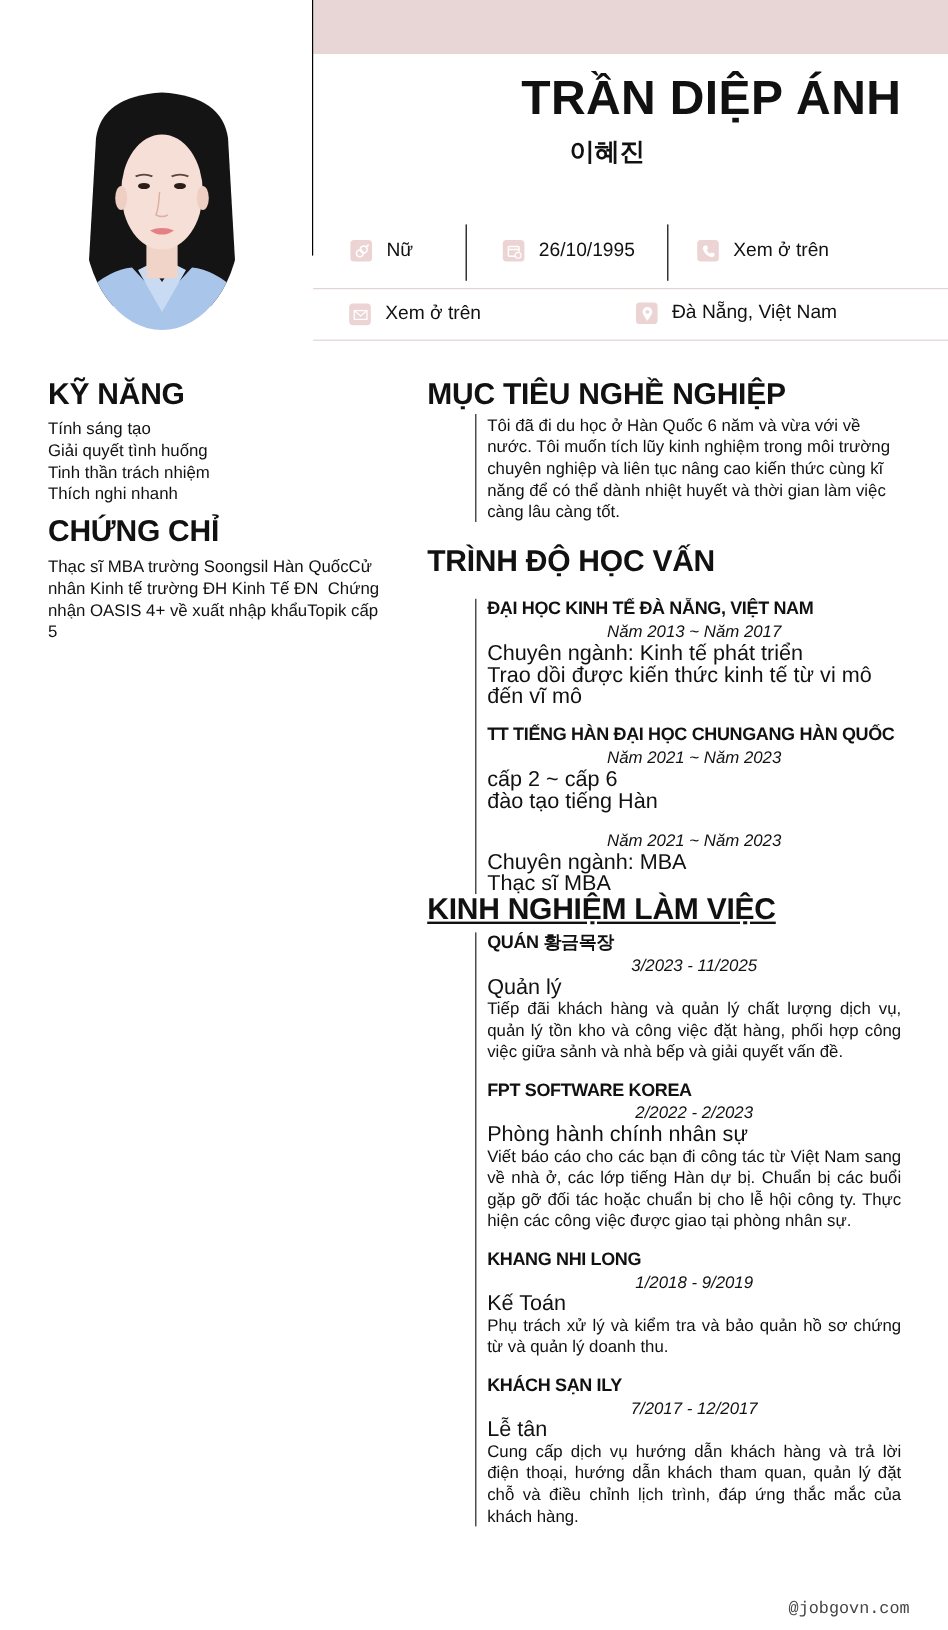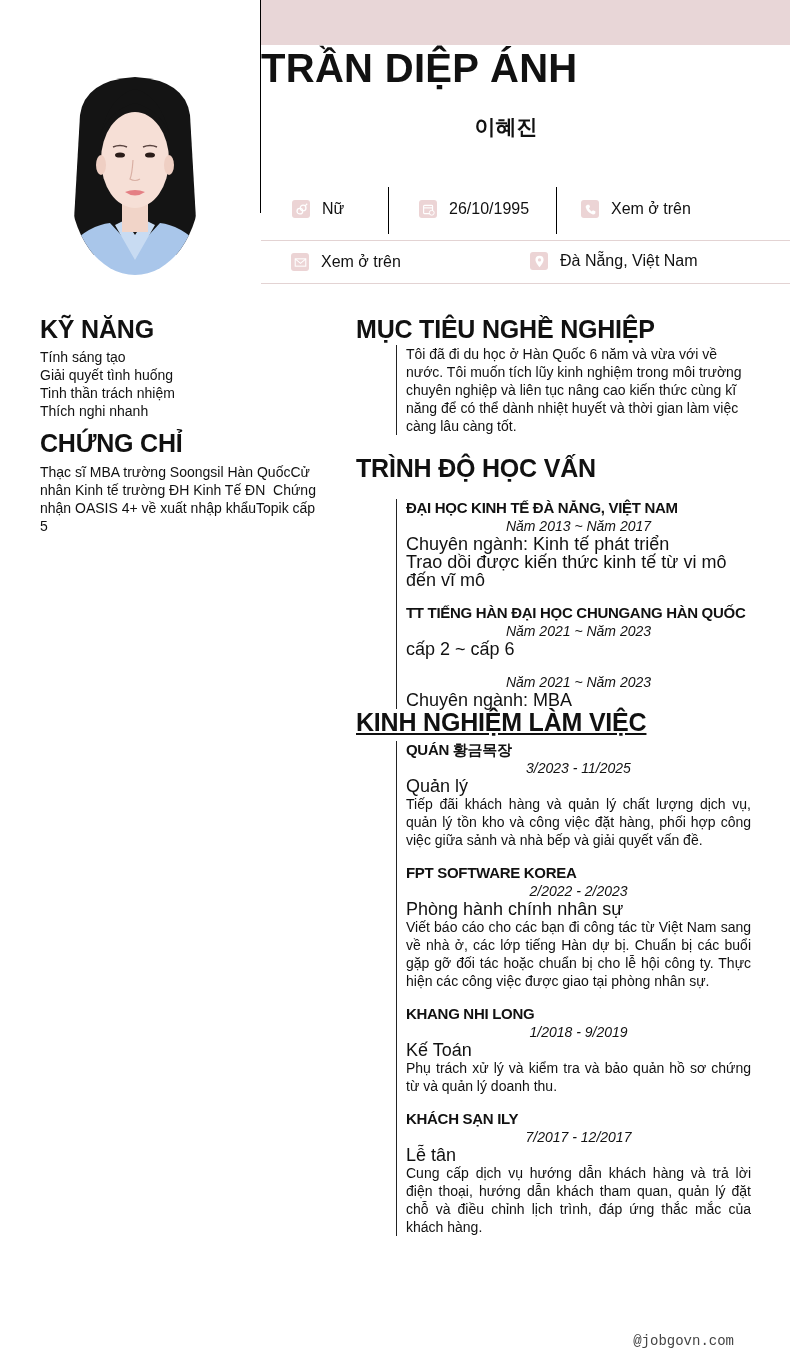--- a/index.html
+++ b/index.html
@@ -4,21 +4,21 @@
   <style>
     html, body { margin: 0; padding: 0; background: #ffffff; }
     body {
       width: 790px; height: 1358px; position: relative; overflow: hidden;
       font-family: "Liberation Sans", sans-serif; color: #111;
     }
     .abs { position: absolute; }
     
     .pink-band { left: 261px; top: 0; width: 529px; height: 45px; background: #e8d6d7; }
     .v-rule { left: 260px; top: 0; width: 1px; height: 213px; background: #000; }
-    .name { left: 261px; top: 44px; width: 490px; text-align: left; font-size: 40px; font-weight: bold; letter-spacing: 0.3px; line-height: 48px; }
+    .name { left: 261px; top: 58px; width: 490px; text-align: right; font-size: 40px; font-weight: bold; letter-spacing: 0.3px; line-height: 48px; }
     .subname { left: 261px; top: 114px; width: 490px; text-align: center; font-size: 21px; font-weight: bold; line-height: 26px; }
     .photo-wrap { left: 70px; top: 75px; width: 130px; height: 200px; }
     .photo { width: 130px; height: 200px; border-radius: 42% 42% 50% 50% / 18% 18% 45% 45%; overflow: hidden; background: #fff; position: relative; }
 
     .info-row { font-size: 16px; line-height: 20px; display: flex; align-items: center; }
     .info-icon { width: 18px; height: 18px; border-radius: 3px; background: #ecd4d5; display: inline-flex; align-items: center; justify-content: center; margin-right: 12px; }
     .info-icon svg { width: 13px; height: 13px; }
     .sep-v { width: 1px; background: #000; }
     .sep-h { height: 1px; background: #e3d3d3; }
 
@@ -27,21 +27,21 @@
     .left-list div { font-size: 14px; line-height: 18px; }
     .para { font-size: 14px; line-height: 18px; }
 
     
     .block { border-left: 1.5px solid #222; padding-left: 9px; }
     .entry-title { font-size: 15px; font-weight: bold; line-height: 18px; letter-spacing: -0.3px; }
     .entry-date { font-size: 14px; font-style: italic; line-height: 18px; text-align: center; }
     .entry-line { font-size: 18px; line-height: 18px; }
     .entry-desc { font-size: 14px; line-height: 18px; text-align: justify; }
     .entry + .entry { margin-top: 15px; }
-    .footer { right: 56px; top: 1333px; font-family: "Liberation Mono", monospace; font-size: 14px; color: #444; }
+    .footer { right: 32px; top: 1333px; font-family: "Liberation Mono", monospace; font-size: 14px; color: #444; }
   </style>
 </head>
 <body>
 
 <div class="abs pink-band"></div>
 <div class="abs v-rule"></div>
 
 <div class="abs photo-wrap">
   <div class="photo">
     <svg width="130" height="200" viewBox="0 0 130 200">
@@ -153,24 +153,26 @@
     <div class="entry">
       <div class="entry-title">ĐẠI HỌC KINH TẾ ĐÀ NẴNG, VIỆT NAM</div>
       <div class="entry-date">Năm 2013 ~ Năm 2017</div>
       <div class="entry-line">Chuyên ngành: Kinh tế phát triển</div>
       <div class="entry-line">Trao dồi được kiến thức kinh tế từ vi mô đến vĩ mô</div>
     </div>
     <div class="entry">
       <div class="entry-title">TT TIẾNG HÀN ĐẠI HỌC CHUNGANG HÀN QUỐC</div>
       <div class="entry-date">Năm 2021 ~ Năm 2023</div>
       <div class="entry-line">cấp 2 ~ cấp 6</div>
+      <div class="entry-line">đào tạo tiếng Hàn</div>
     </div>
     <div class="entry">
       <div class="entry-date">Năm 2021 ~ Năm 2023</div>
       <div class="entry-line">Chuyên ngành: MBA</div>
+      <div class="entry-line">Thạc sĩ MBA</div>
     </div>
   </div>
 
   <div class="h-sec" style="text-decoration:underline;">KINH NGHIỆM LÀM VIỆC</div>
   <div class="block" style="margin-left:40px; margin-top:6px;">
     <div class="entry">
       <div class="entry-title">QUÁN 황금목장</div>
       <div class="entry-date">3/2023 - 11/2025</div>
       <div class="entry-line">Quản lý</div>
       <div class="entry-desc">Tiếp đãi khách hàng và quản lý chất lượng dịch vụ, quản lý tồn kho và công việc đặt hàng, phối hợp công việc giữa sảnh và nhà bếp và giải quyết vấn đề.</div>

